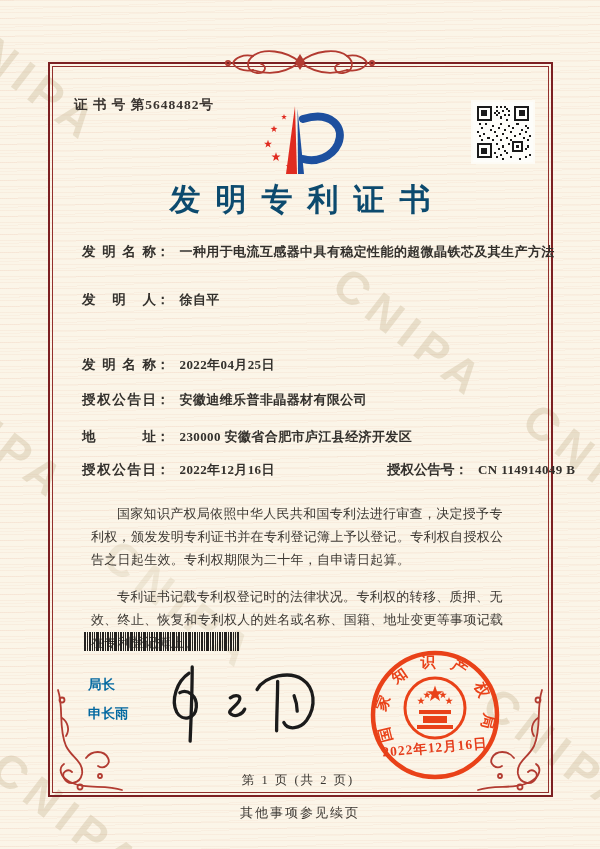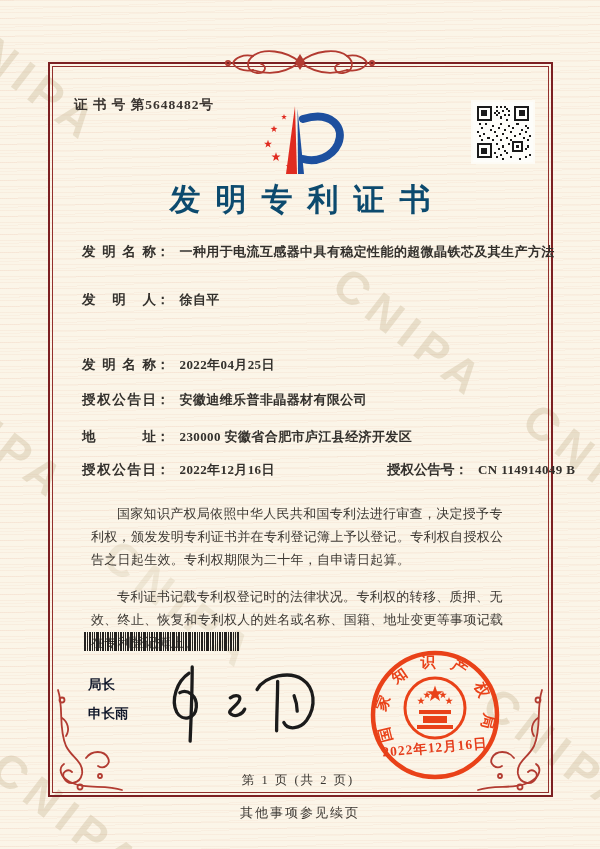--- a/index.html
+++ b/index.html
@@ -55,21 +55,21 @@
   .fvalue{font-size:13px;letter-spacing:0.4px;}
   .r1{top:243px;} .r2{top:291px;} .r3{top:321px;} .r4{top:356px;} .r5{top:391px;} .r6{top:428px;} .r7{top:461px;}
   .grant-no-cell{position:absolute;left:305px;top:0;white-space:nowrap;}
   .r7{width:450px;}
   .body-text{
     position:absolute;left:77px;top:488px;width:452px;
     font-size:13px;line-height:23px;color:#3c3833;
   }
   .body-text p{margin:14px;text-indent:2em;letter-spacing:0.3px;}
   .barcode{position:absolute;left:84px;top:632px;width:156px;height:19px;}
-  .director{position:absolute;left:88px;top:676px;font-family:"Liberation Sans","DejaVu Sans",sans-serif;font-weight:bold;font-size:13.5px;color:#0f172a;}
+  .director{position:absolute;left:88px;top:676px;font-family:"Liberation Sans","DejaVu Sans",sans-serif;font-weight:bold;font-size:13.5px;color:#0369a1;}
   .director div{margin-bottom:11px;}
   .signature{position:absolute;left:150px;top:660px;width:175px;height:88px;}
   .seal{position:absolute;left:364px;top:644px;width:142px;height:142px;opacity:0.95;mix-blend-mode:multiply;}
   .seal-date{
     position:absolute;left:0;width:100%;top:95px;text-align:center;
     font-size:13.5px;font-weight:bold;color:#e4320f;letter-spacing:1px;
     transform:rotate(-5deg);
   }
   .page-info{position:absolute;left:0;right:4px;top:772px;text-align:center;font-size:12.5px;color:#3a3631;letter-spacing:2px;}
   .footer-note{position:absolute;left:0;right:0;top:804px;text-align:center;font-size:13px;color:#3c3833;letter-spacing:2px;z-index:4;}

